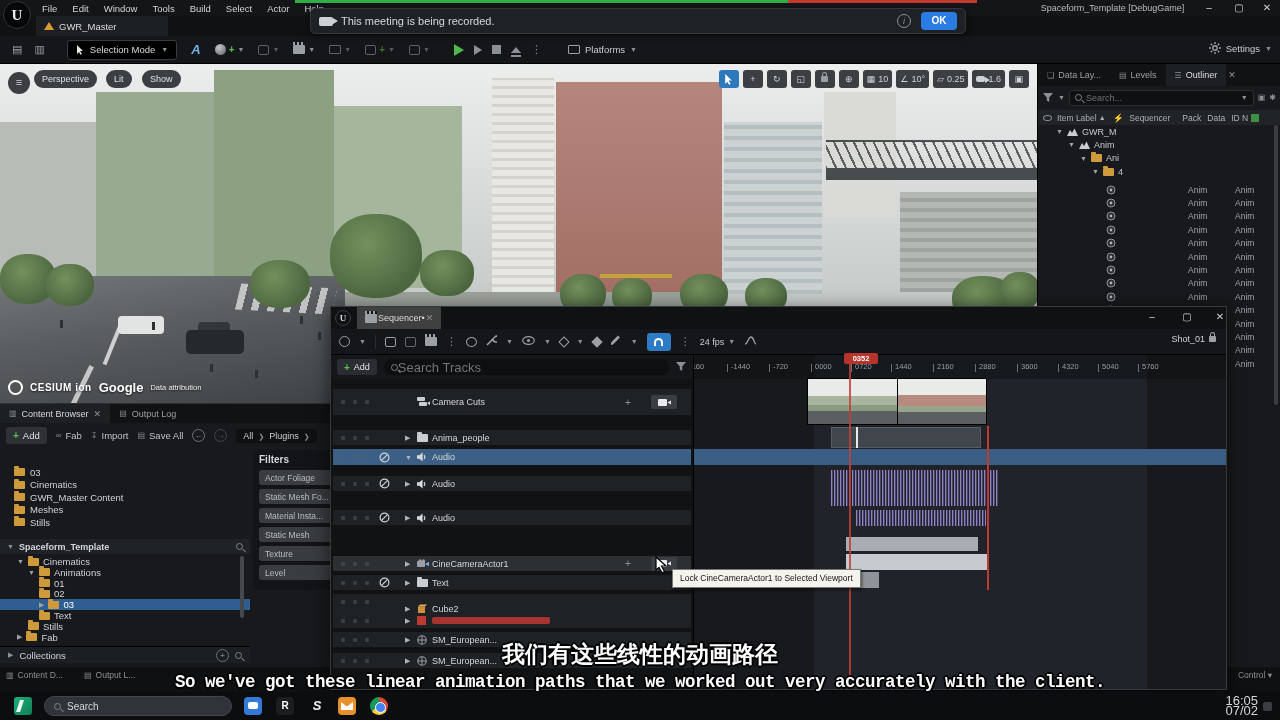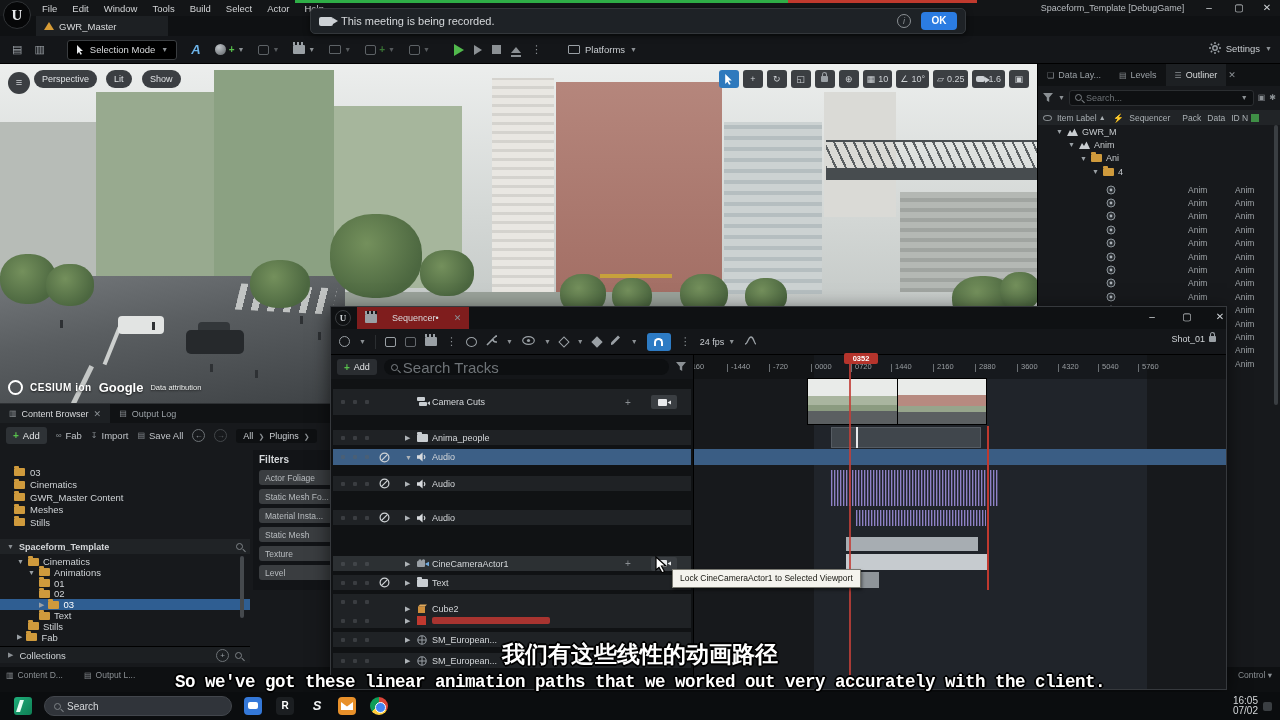--- a/index.html
+++ b/index.html
@@ -181,37 +181,37 @@
   .filter-pill { height:15px; background:#3a3d40; border-radius:3px; margin-bottom:4px; display:flex;
     align-items:center; padding:0 6px; font-size:8.5px; color:#b9bdc0; }
 
   
   #seq { position:absolute; left:330px; top:306px; width:897px; height:384px; background:#141619;
     border:1px solid #36393d; box-shadow:0 4px 18px rgba(0,0,0,.6); z-index:30; }
   #seq-titlebar { position:absolute; left:0; top:0; width:895px; height:22px; background:#0f1113; }
   #seq-mini-logo { position:absolute; left:4px; top:3px; width:16px; height:16px; border-radius:50%;
     border:1px solid #3a3d40; color:#cfd3d6; font-size:9px; text-align:center; line-height:15px;
     font-family:"Liberation Serif", serif; font-weight:bold; }
-  #seq-tab { position:absolute; left:26px; top:0; height:22px; background:#7f1d1d; display:flex;
-    align-items:center; gap:15px; padding:0 8px; font-size:9px; color:#d8dadc; }
+  #seq-tab { position:absolute; left:26px; top:0; height:22px; background:#404040; display:flex;
+    align-items:center; gap:1px; padding:0 8px; font-size:9px; color:#d8dadc; }
   #seq-toolbar { position:absolute; left:0; top:22px; width:895px; height:26px; border-bottom:1px solid #000;
     display:flex; align-items:center; gap:9px; padding:0 8px; color:#aeb3b7; }
   .sep { width:1px; height:14px; background:#2b2e31; }
   .magnet-btn { width:24px; height:18px; background:#2d7bc4; border-radius:3px; display:flex; align-items:center; justify-content:center; }
   .magnet { width:9px; height:8px; border:2px solid #fff; border-bottom:0; border-radius:7px 7px 0 0; }
   #seq-fps { font-size:9px; color:#c9cdd1; display:flex; align-items:center; gap:4px; }
   #seq-shot { position:absolute; right:10px; top:27px; display:flex; align-items:center; gap:4px; font-size:9px; color:#cfd3d6; }
   .lock-mini { width:7px; height:6px; background:#9aa0a5; border-radius:1px; position:relative; }
   .lock-mini::before { content:""; position:absolute; left:1px; top:-4px; width:3px; height:4px;
     border:1.3px solid #9aa0a5; border-bottom:0; border-radius:3px 3px 0 0; }
   #seq-addrow { position:absolute; left:0; top:48px; width:362px; height:24px; display:flex; align-items:center; gap:7px; padding:0 6px; }
   #seq-add { height:16px; background:#2a2d31; border-radius:3px; display:flex; align-items:center; gap:4px;
     padding:0 7px; font-size:9px; color:#e2e4e6; }
   #seq-search { flex:1; height:16px; background:#0d0f11; border-radius:8px; display:flex; align-items:center;
-    gap:5px; padding:0 7px; color:#6f7478; font-size:15px; }
+    padding:0 7px; color:#6f7478; font-size:13px; }
   #seq-timeline-bg { position:absolute; left:362px; top:48px; width:533px; height:334px; background:#17191c; overflow:hidden; }
   #seq-active-band { position:absolute; left:121px; top:0; width:333px; height:334px; background:#20242a; }
   #seq-ruler { position:absolute; left:0; top:0; width:533px; height:24px; background:rgba(14,16,18,.55); }
   .tick { position:absolute; top:7px; font-size:7.5px; color:#989da1; }
   .tick::before { content:""; position:absolute; left:-4px; top:2px; width:1px; height:8px; background:#6a6f73; }
   #seq-divider { position:absolute; left:362px; top:48px; width:1px; height:334px; background:#000; }
   #playhead-tag { position:absolute; left:513px; top:46px; width:34px; height:11px; background:#b5342c;
     border-radius:2px; color:#fff; font-size:7.5px; font-weight:bold; text-align:center; line-height:11px; z-index:6; }
   #playhead-line { position:absolute; left:518px; top:57px; width:2px; height:325px; background:rgba(194,64,56,.85); z-index:6; }
   #tracklist { position:absolute; left:0; top:72px; width:362px; height:310px; background:#101214; }
@@ -274,21 +274,21 @@
   #tb-chat::after { content:""; position:absolute; left:4px; top:5px; width:10px; height:7px; background:#fff; border-radius:2px; }
   #tb-r { left:276px; background:#1b1e21; color:#fff; font-size:10px; font-weight:bold; text-align:center; line-height:18px; }
   #tb-s { left:308px; color:#f2f4f5; font-style:italic; font-weight:bold; font-size:13px; text-align:center; line-height:18px; }
   #tb-mail { left:338px; background:#e8902a; }
   #tb-mail::after { content:""; position:absolute; left:3px; top:5px; width:12px; height:8px; background:#fff;
     clip-path:polygon(0 0,100% 0,100% 100%,0 100%,0 0,50% 55%,100% 0); }
   #tb-chrome { left:370px; width:18px; height:18px; border-radius:50%;
     background:conic-gradient(#db4437 0 120deg, #ffcd3c 120deg 235deg, #0f9d58 235deg 360deg); position:absolute; top:5px; }
   #tb-chrome::after { content:""; position:absolute; left:4.5px; top:4.5px; width:9px; height:9px; border-radius:50%;
     background:#4285f4; border:1.5px solid #fff; }
-  #tb-clock { position:absolute; right:22px; top:4px; text-align:right; font-size:10px; color:#d5d8da; line-height:10px; }
+  #tb-clock { position:absolute; right:22px; top:4px; text-align:right; font-size:13px; color:#d5d8da; line-height:10px; }
   #tb-tray { position:absolute; right:8px; top:10px; width:9px; height:9px; background:#3a3e42; border-radius:2px; }
 </style>
 </head>
 <body>
 
 <div id="root">
 
   <div id="titlebar">
     <div id="menubar">
         <span class="menu-item">File</span>

